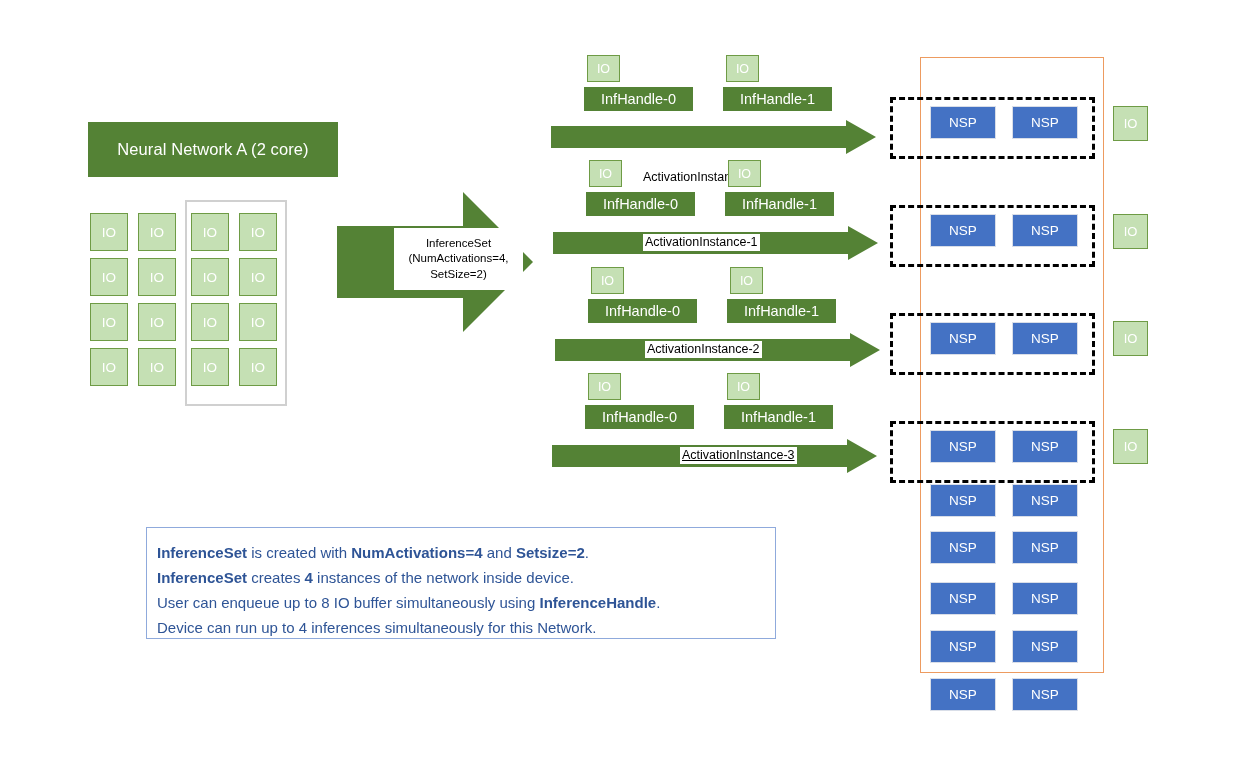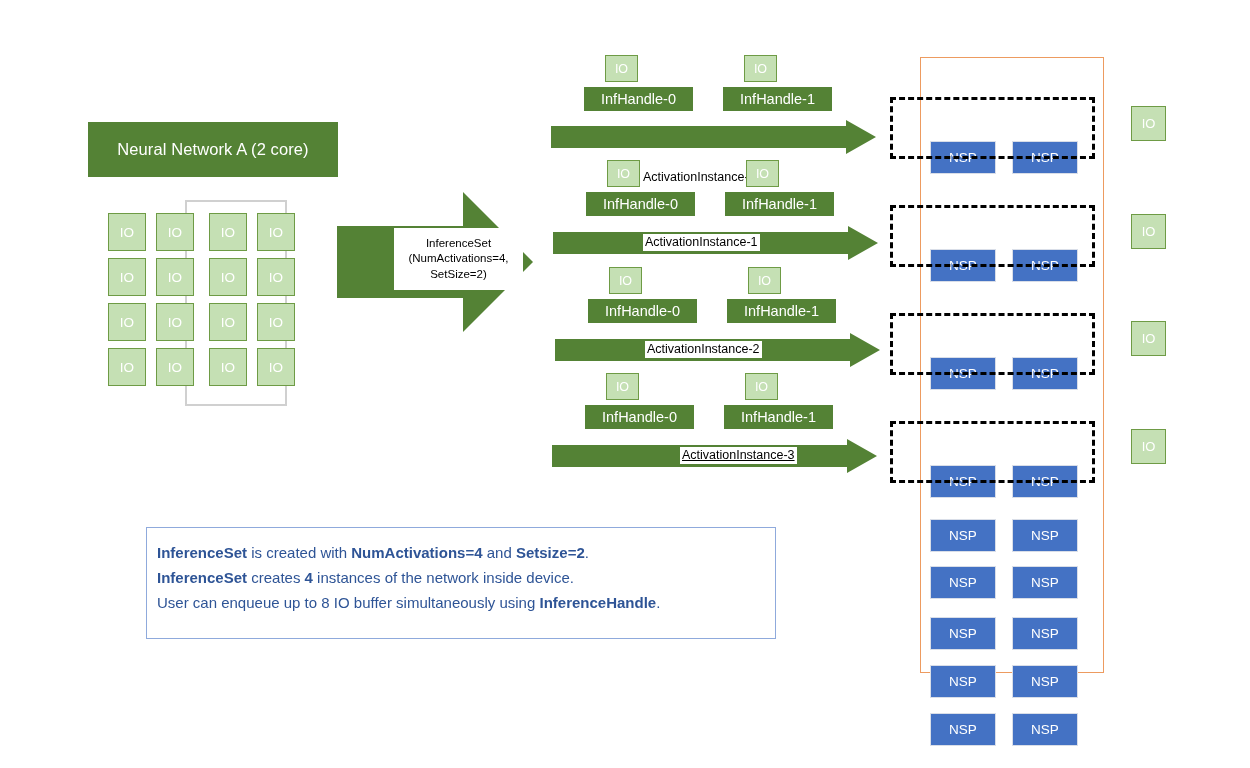--- a/index.html
+++ b/index.html
@@ -35,21 +35,20 @@
   }
 
   
   .io-box {
     background: #C5E0B4;
     border: 1px solid #6E9B45;
     color: #ffffff;
     font-size: 13.5px;
     display: flex; align-items: center; justify-content: center;
     box-sizing: border-box;
-    margin-left: 18px;
   }
   .io-grid-cell { width: 38px; height: 38px; }
 
   
   .io-group-frame {
     left: 185px; top: 200px;
     width: 102px; height: 206px;
     border: 2px solid #D0D0D0;
     box-sizing: border-box;
     background: transparent;
@@ -209,21 +208,21 @@
       <div class="abs inf-handle" style="left: 724px; top: 405px; width: 109px;">InfHandle-1</div>
       <div class="abs act-arrow" style="left: 552px; top: 439px; width: 325px;">
         <svg width="325" height="34" viewBox="0 0 325 34" aria-hidden="true">
           <path d="M0,6 L295,6 L295,0 L325,17 L295,34 L295,28 L0,28 Z" fill="#548235"></path>
         </svg>
       </div>
       <div class="act-arrow-label abs" style="left: 680px; top: 447px; text-decoration: underline;">ActivationInstance-3</div>
     </div>
 
   <div class="abs device-frame"></div>
-  <div class="abs" id="nsp-grid" style="left:0; top:0; width:1250px; height:700px;margin-top:35px;">
+  <div class="abs" id="nsp-grid" style="left:0; top:0; width:1250px; height:700px;">
       <div class="abs nsp" style="left: 930px; top: 106px;">NSP</div>
       <div class="abs nsp" style="left: 1012px; top: 106px;">NSP</div>
       <div class="abs nsp" style="left: 930px; top: 214px;">NSP</div>
       <div class="abs nsp" style="left: 1012px; top: 214px;">NSP</div>
       <div class="abs nsp" style="left: 930px; top: 322px;">NSP</div>
       <div class="abs nsp" style="left: 1012px; top: 322px;">NSP</div>
       <div class="abs nsp" style="left: 930px; top: 430px;">NSP</div>
       <div class="abs nsp" style="left: 1012px; top: 430px;">NSP</div>
       <div class="abs nsp" style="left: 930px; top: 484px;">NSP</div>
       <div class="abs nsp" style="left: 1012px; top: 484px;">NSP</div>
@@ -246,15 +245,16 @@
       <div class="abs io-box io-side" style="left: 1113px; top: 106px;">IO</div>
       <div class="abs io-box io-side" style="left: 1113px; top: 214px;">IO</div>
       <div class="abs io-box io-side" style="left: 1113px; top: 321px;">IO</div>
       <div class="abs io-box io-side" style="left: 1113px; top: 429px;">IO</div>
     </div>
 
   <div class="abs legend" id="legend">
       <div><b>InferenceSet</b><span> is created with </span><b>NumActivations=4</b><span> and </span><b>Setsize=2</b><span>.</span></div>
       <div><b>InferenceSet</b><span> creates </span><b>4</b><span> instances of the network inside device.</span></div>
       <div><span>User can enqueue up to 8 IO buffer simultaneously using </span><b>InferenceHandle</b><span>.</span></div>
+      <div><span>Device can run up to 4 inferences simultaneously for this Network.</span></div>
     </div>
 
 </div>
 
 </body></html>

